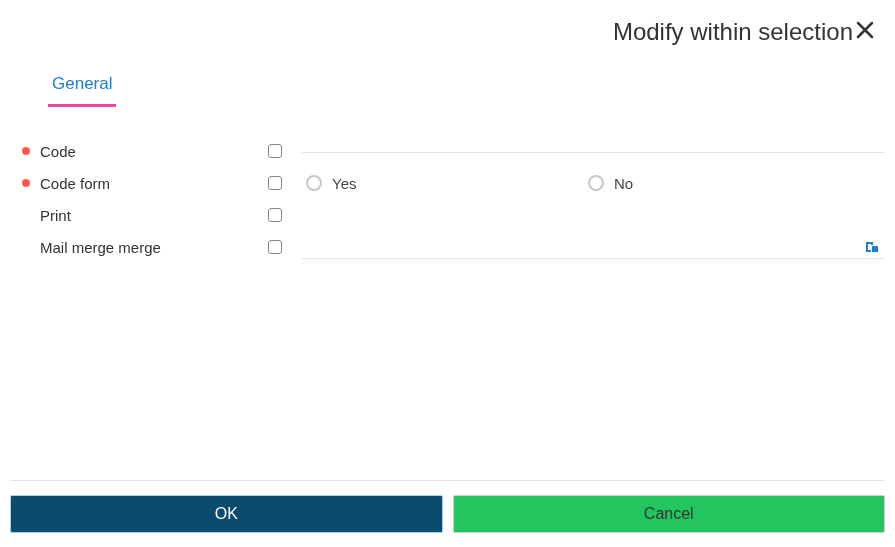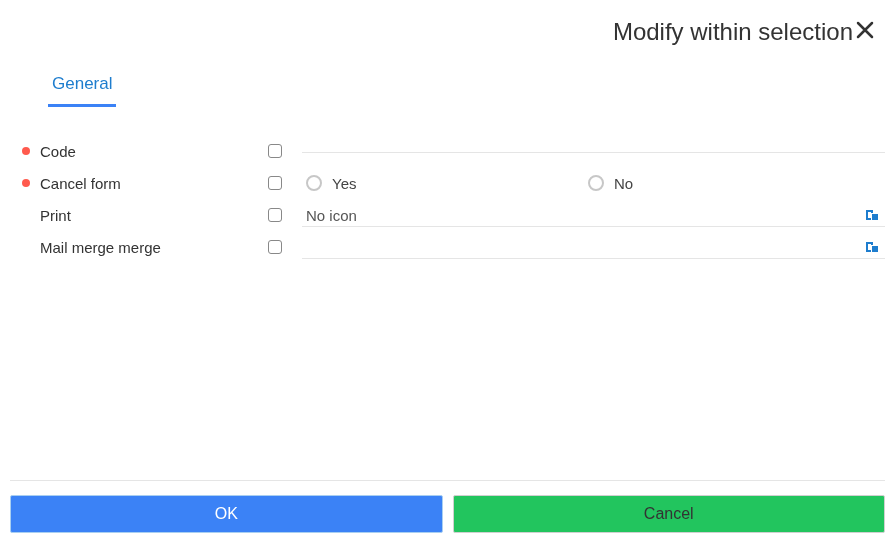--- a/index.html
+++ b/index.html
@@ -6,21 +6,21 @@
   html, body { margin:0; padding:0; font-family: "Segoe UI", Arial, sans-serif; color:#333; }
   body { width:895px; height:547px; background:#fff; position:relative; }
 
   .dialog { width:100%; height:100%; display:flex; flex-direction:column; }
 
   .header { display:flex; align-items:flex-start; justify-content:flex-end; padding:18px 18px 0 18px; }
   .title { font-size:24px; font-weight:400; color:#333; }
   .close { width:24px; height:24px; cursor:pointer; display:flex; align-items:center; justify-content:center; font-size:24px; line-height:1; }
 
   .tabs { margin:20px 0 0 48px; display:flex; }
-  .tab { padding:8px 4px 10px 4px; font-size:17px; color:#1e7dce; border-bottom:3px solid #3b82f6; cursor:pointer; }
+  .tab { padding:8px 4px 10px 4px; font-size:17px; color:#1e7dce; border-bottom:3px solid #ec4899; cursor:pointer; }
 
   .form { padding:28px 10px 0 22px; flex:1 1 auto; overflow:auto; }
   .row { display:flex; align-items:center; height:32px; }
   .label-cell { width:246px; display:flex; align-items:center; font-size:15px; color:#333; }
   .req-dot { display:inline-block; width:8px; height:8px; border-radius:50%; margin-right:10px; }
   .req-dot.required { background:#ff5a4d; }
   .req-dot.optional { visibility:hidden; }
   .enable-cell { width:34px; display:flex; align-items:center; justify-content:flex-start; }
   .chk { width:14px; height:14px; border:1.5px solid #888; border-radius:3px; background:#fff; cursor:pointer; }
   .value-cell { flex:1 1 auto; display:flex; align-items:center; font-size:15px; color:#555; position:relative; padding-left:4px; padding-right:4px;justify-content:flex-end; }
@@ -30,21 +30,21 @@
   .radio-opt { display:flex; align-items:center; gap:10px; cursor:pointer; }
   .radio-opt:first-child { flex:0 0 282px; }
   .radio-circle { width:16px; height:16px; border-radius:50%; border:2px solid #c7c7c7; background:#fff; }
   .radio-label { font-size:15px; color:#444; }
 
   .value-text { flex:1 1 auto; }
   .picker-btn { width:20px; height:20px; cursor:pointer; display:flex; align-items:center; justify-content:center; margin-left:auto; }
 
   .footer { border-top:1px solid #e5e5e5; margin:0 10px; padding:14px 0 14px 0; display:flex; gap:10px; }
   .btn { flex:1 1 0; height:38px; display:flex; align-items:center; justify-content:center; font-size:16px; border:1px solid #d0d0d0; cursor:pointer; border-radius:2px; }
-  .btn-ok { background:#3b82f6; color:#fff; border-color:#a9cff1; }
+  .btn-ok { background:#0c4a6e; color:#fff; border-color:#a9cff1; }
   .btn-cancel { background:#22c55e; color:#333; }
 </style>
 </head>
 <body>
 
 <div class="dialog">
 
   <div class="header">
     <div class="title">Modify within selection</div>
     <div class="close">
@@ -69,21 +69,21 @@
         <div class="chk"></div>
       </div>
       <div class="value-cell underlined">
         <span class="value-text"></span>
       </div>
     </div>
 
     <div class="row">
       <div class="label-cell">
         <span class="req-dot required"></span>
-        <span>Cancel form</span>
+        <span>Code form</span>
       </div>
       <div class="enable-cell">
         <div class="chk"></div>
       </div>
       <div class="value-cell">
         <div class="radio-group">
           <div class="radio-opt">
             <span class="radio-circle"></span>
             <span class="radio-label">Yes</span>
           </div>
@@ -95,29 +95,20 @@
       </div>
     </div>
 
     <div class="row">
       <div class="label-cell">
         <span class="req-dot optional"></span>
         <span>Print</span>
       </div>
       <div class="enable-cell">
         <div class="chk"></div>
-      </div>
-      <div class="value-cell underlined">
-        <span class="value-text">No icon</span>
-        <div class="picker-btn">
-          <svg width="16" height="16" viewBox="0 0 16 16">
-              <path d="M3 3 h7 v3 h-2 V5 H5 v6 h3 v2 H3 Z" fill="#1e7dce"></path>
-              <rect x="9" y="7" width="6" height="6" fill="#1e7dce"></rect>
-            </svg>
-        </div>
       </div>
     </div>
 
     <div class="row">
       <div class="label-cell">
         <span class="req-dot optional"></span>
         <span>Mail merge merge</span>
       </div>
       <div class="enable-cell">
         <div class="chk"></div>

